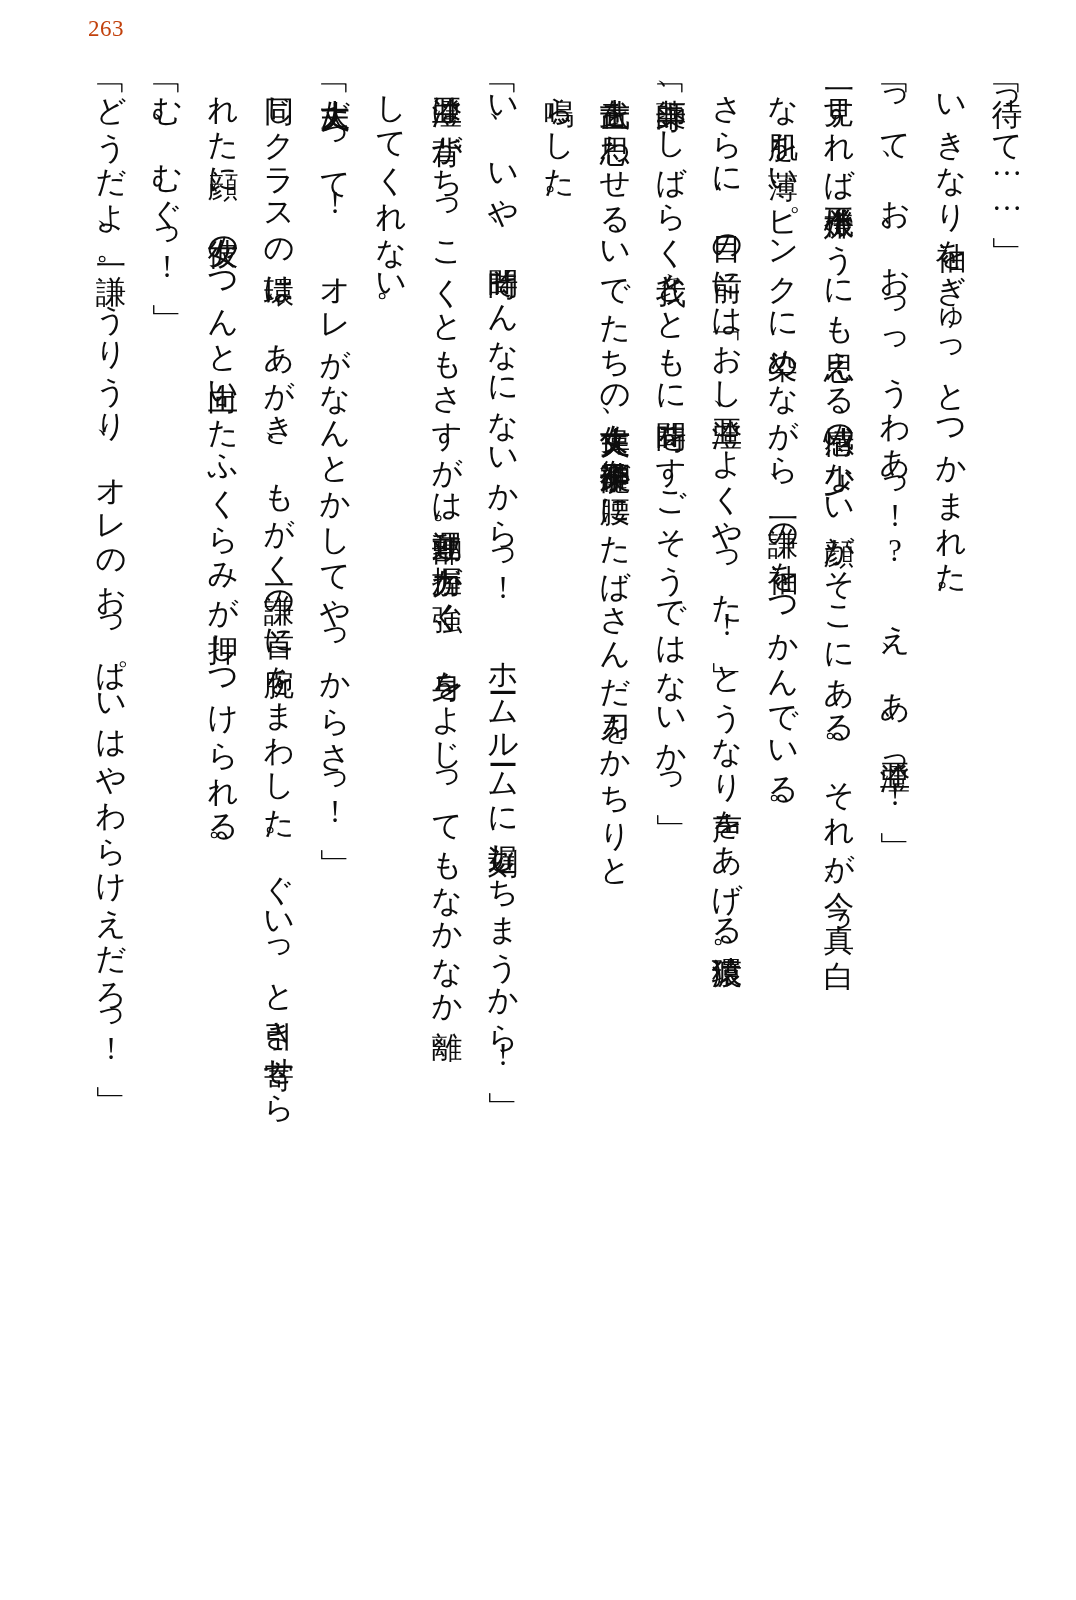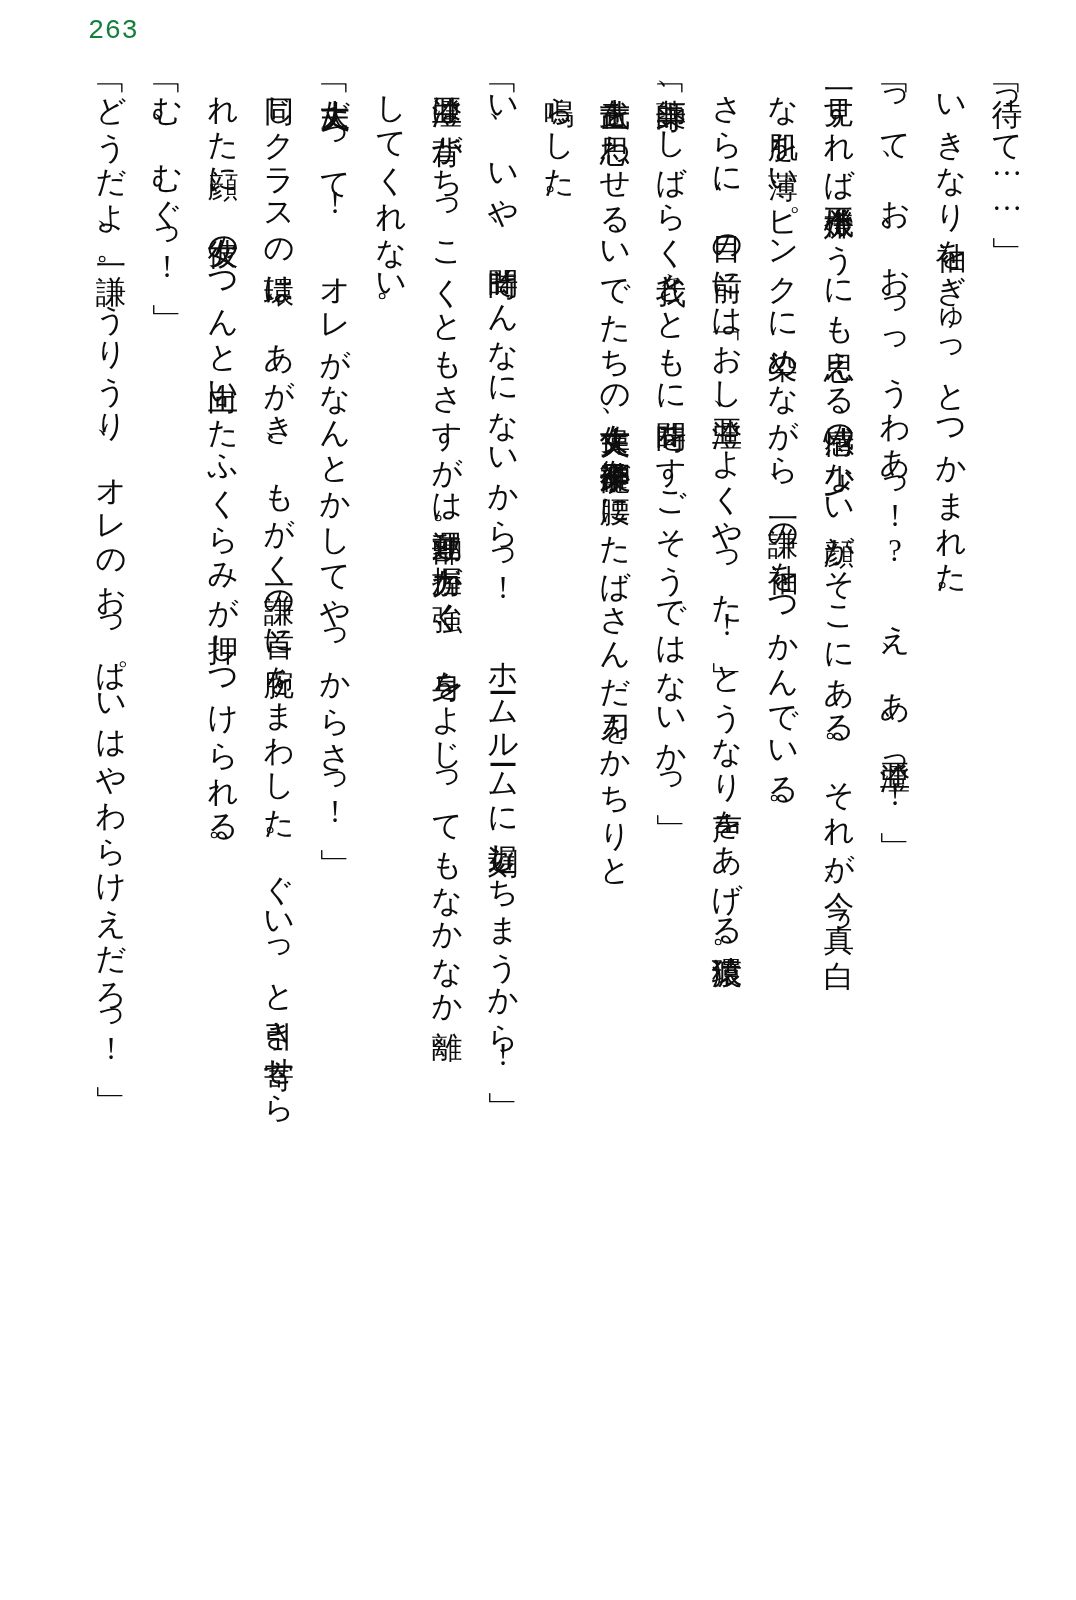--- a/index.html
+++ b/index.html
@@ -16,24 +16,24 @@
     width: 1076px;
     height: 1600px;
     background: #ffffff;
     overflow: hidden;
     box-sizing: border-box;
   }
   .page-number {
     position: absolute;
     top: 16px;
     left: 88px;
-    font-size: 27px;
+    font-size: 23px;
     letter-spacing: 0.5px;
-    color: #15803d;
-    font-family: Liberation Mono, monospace;
+    color: #c2410c;
+    font-family: Liberation Serif, serif;
   }
   .text-body {
     position: absolute;
     top: 74px;
     right: 54px;
     bottom: 40px;
     left: 40px;
     display: flex;
     flex-direction: row-reverse;
     align-items: flex-start;

